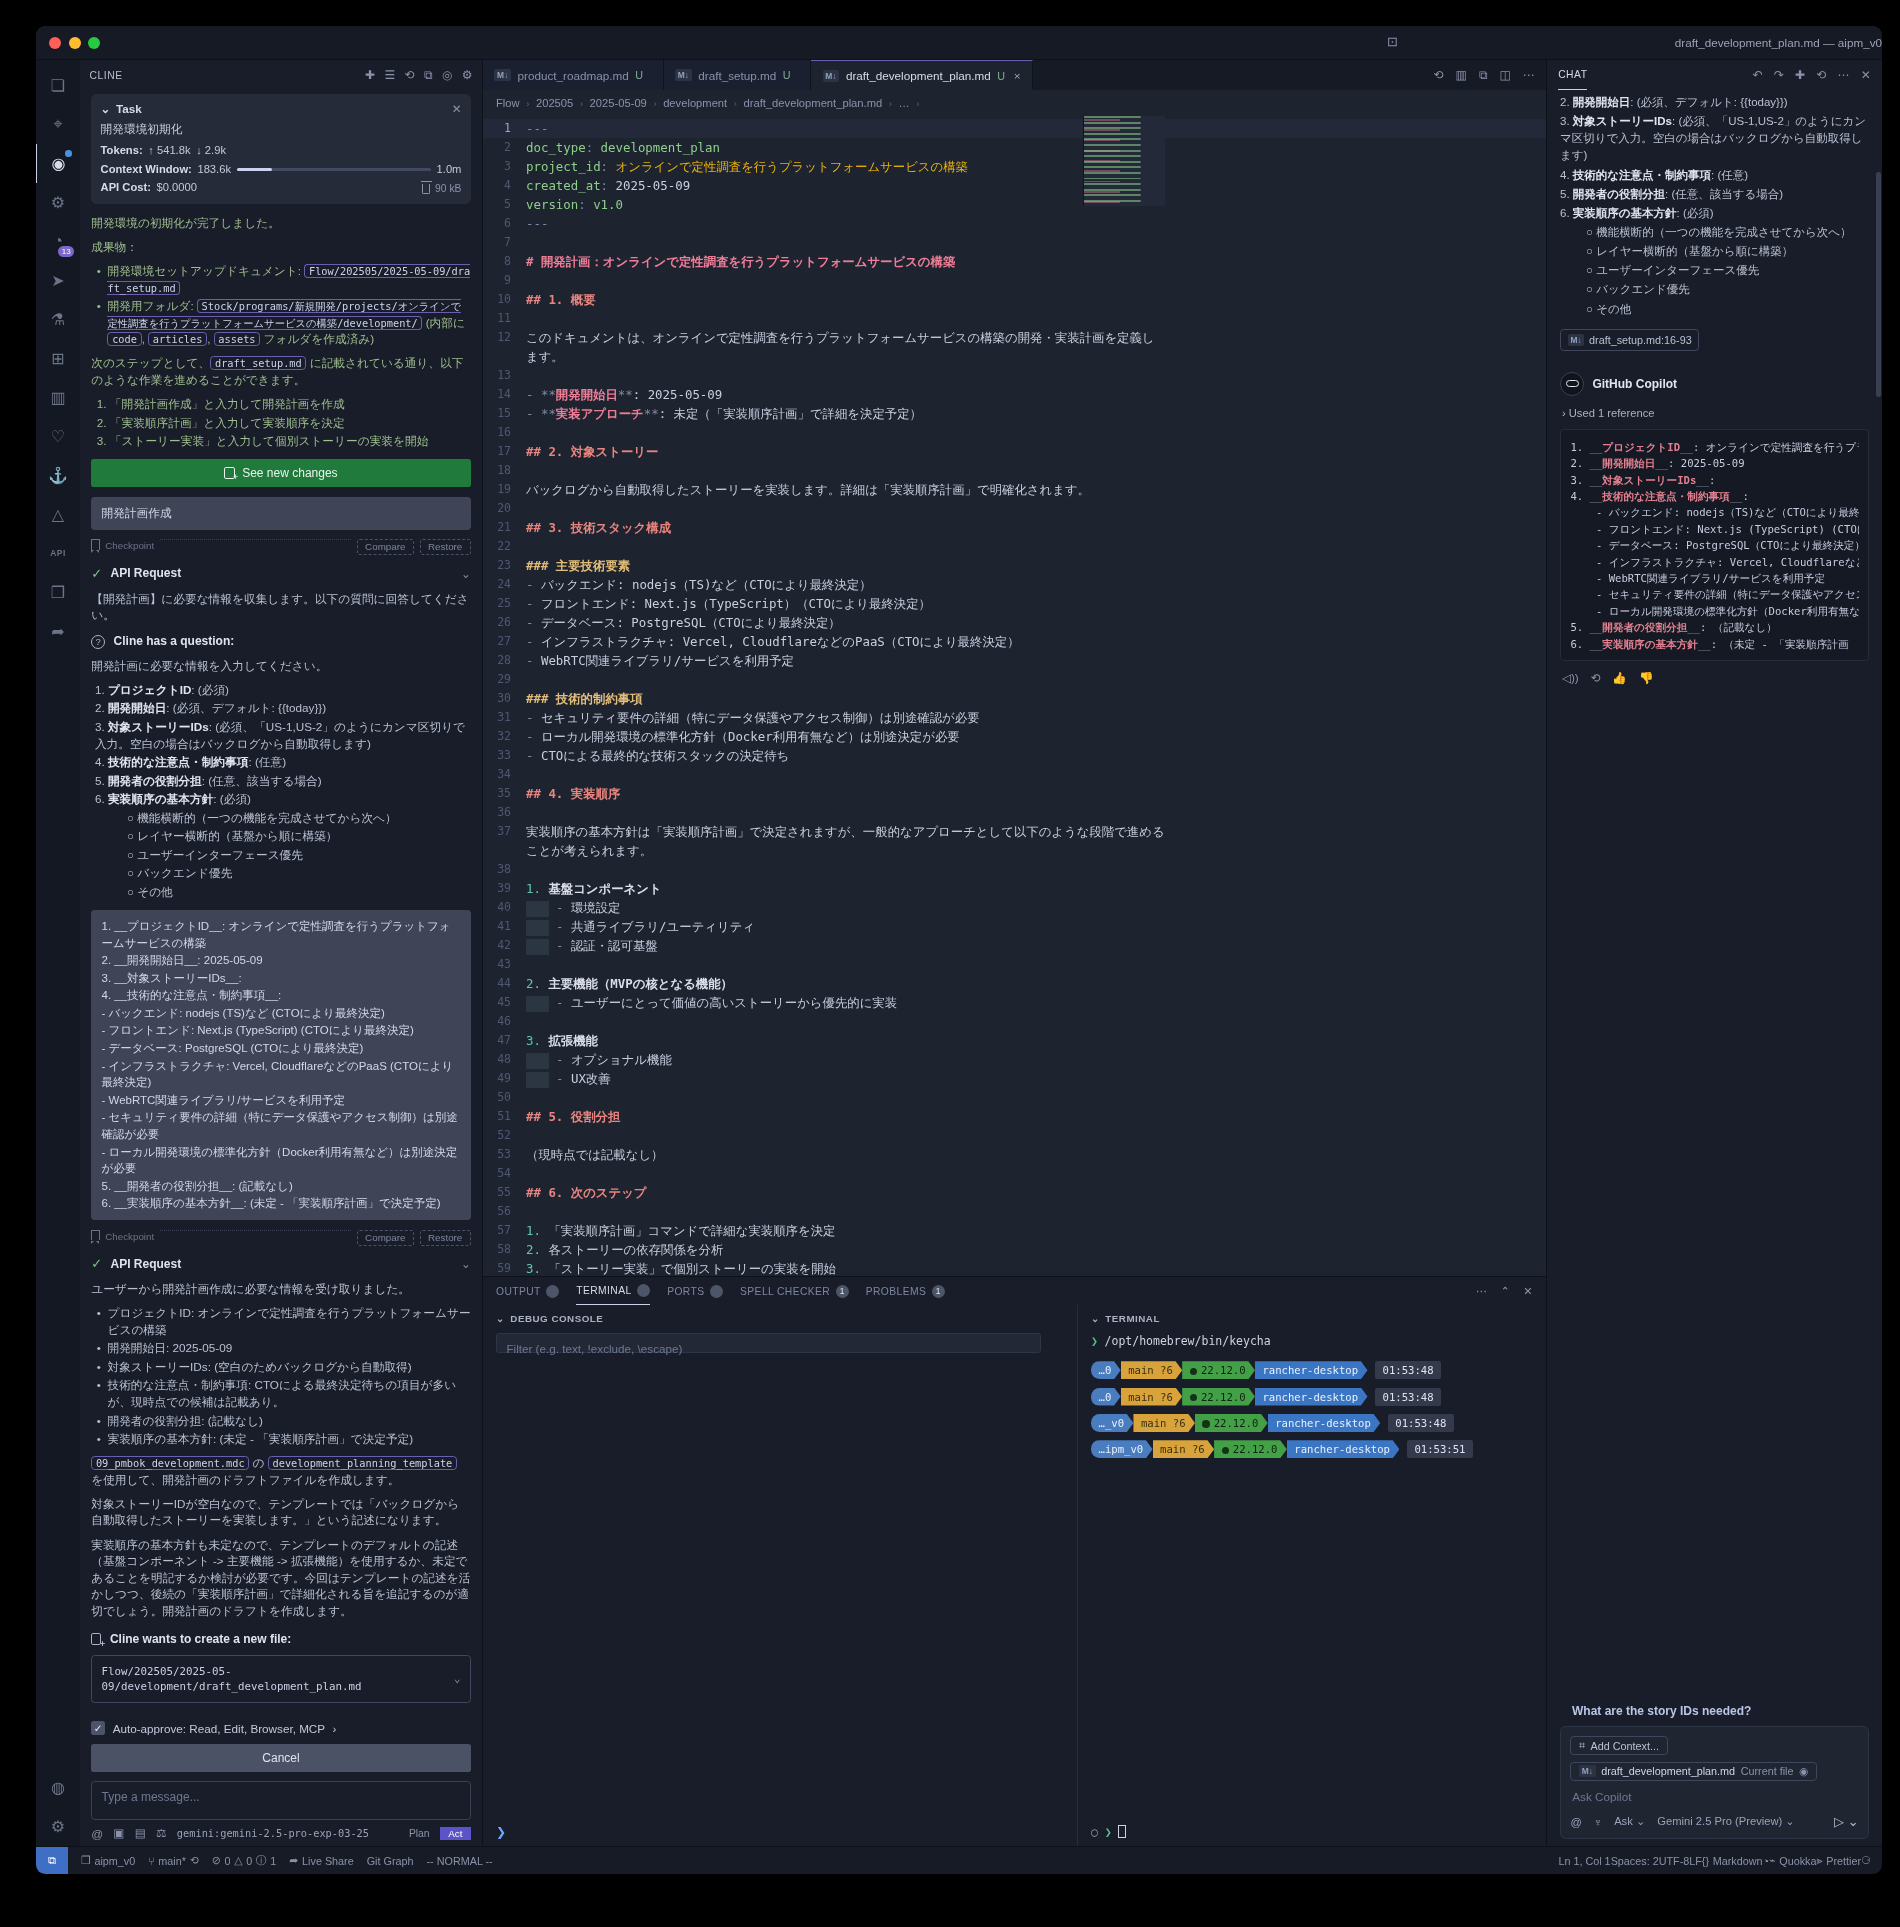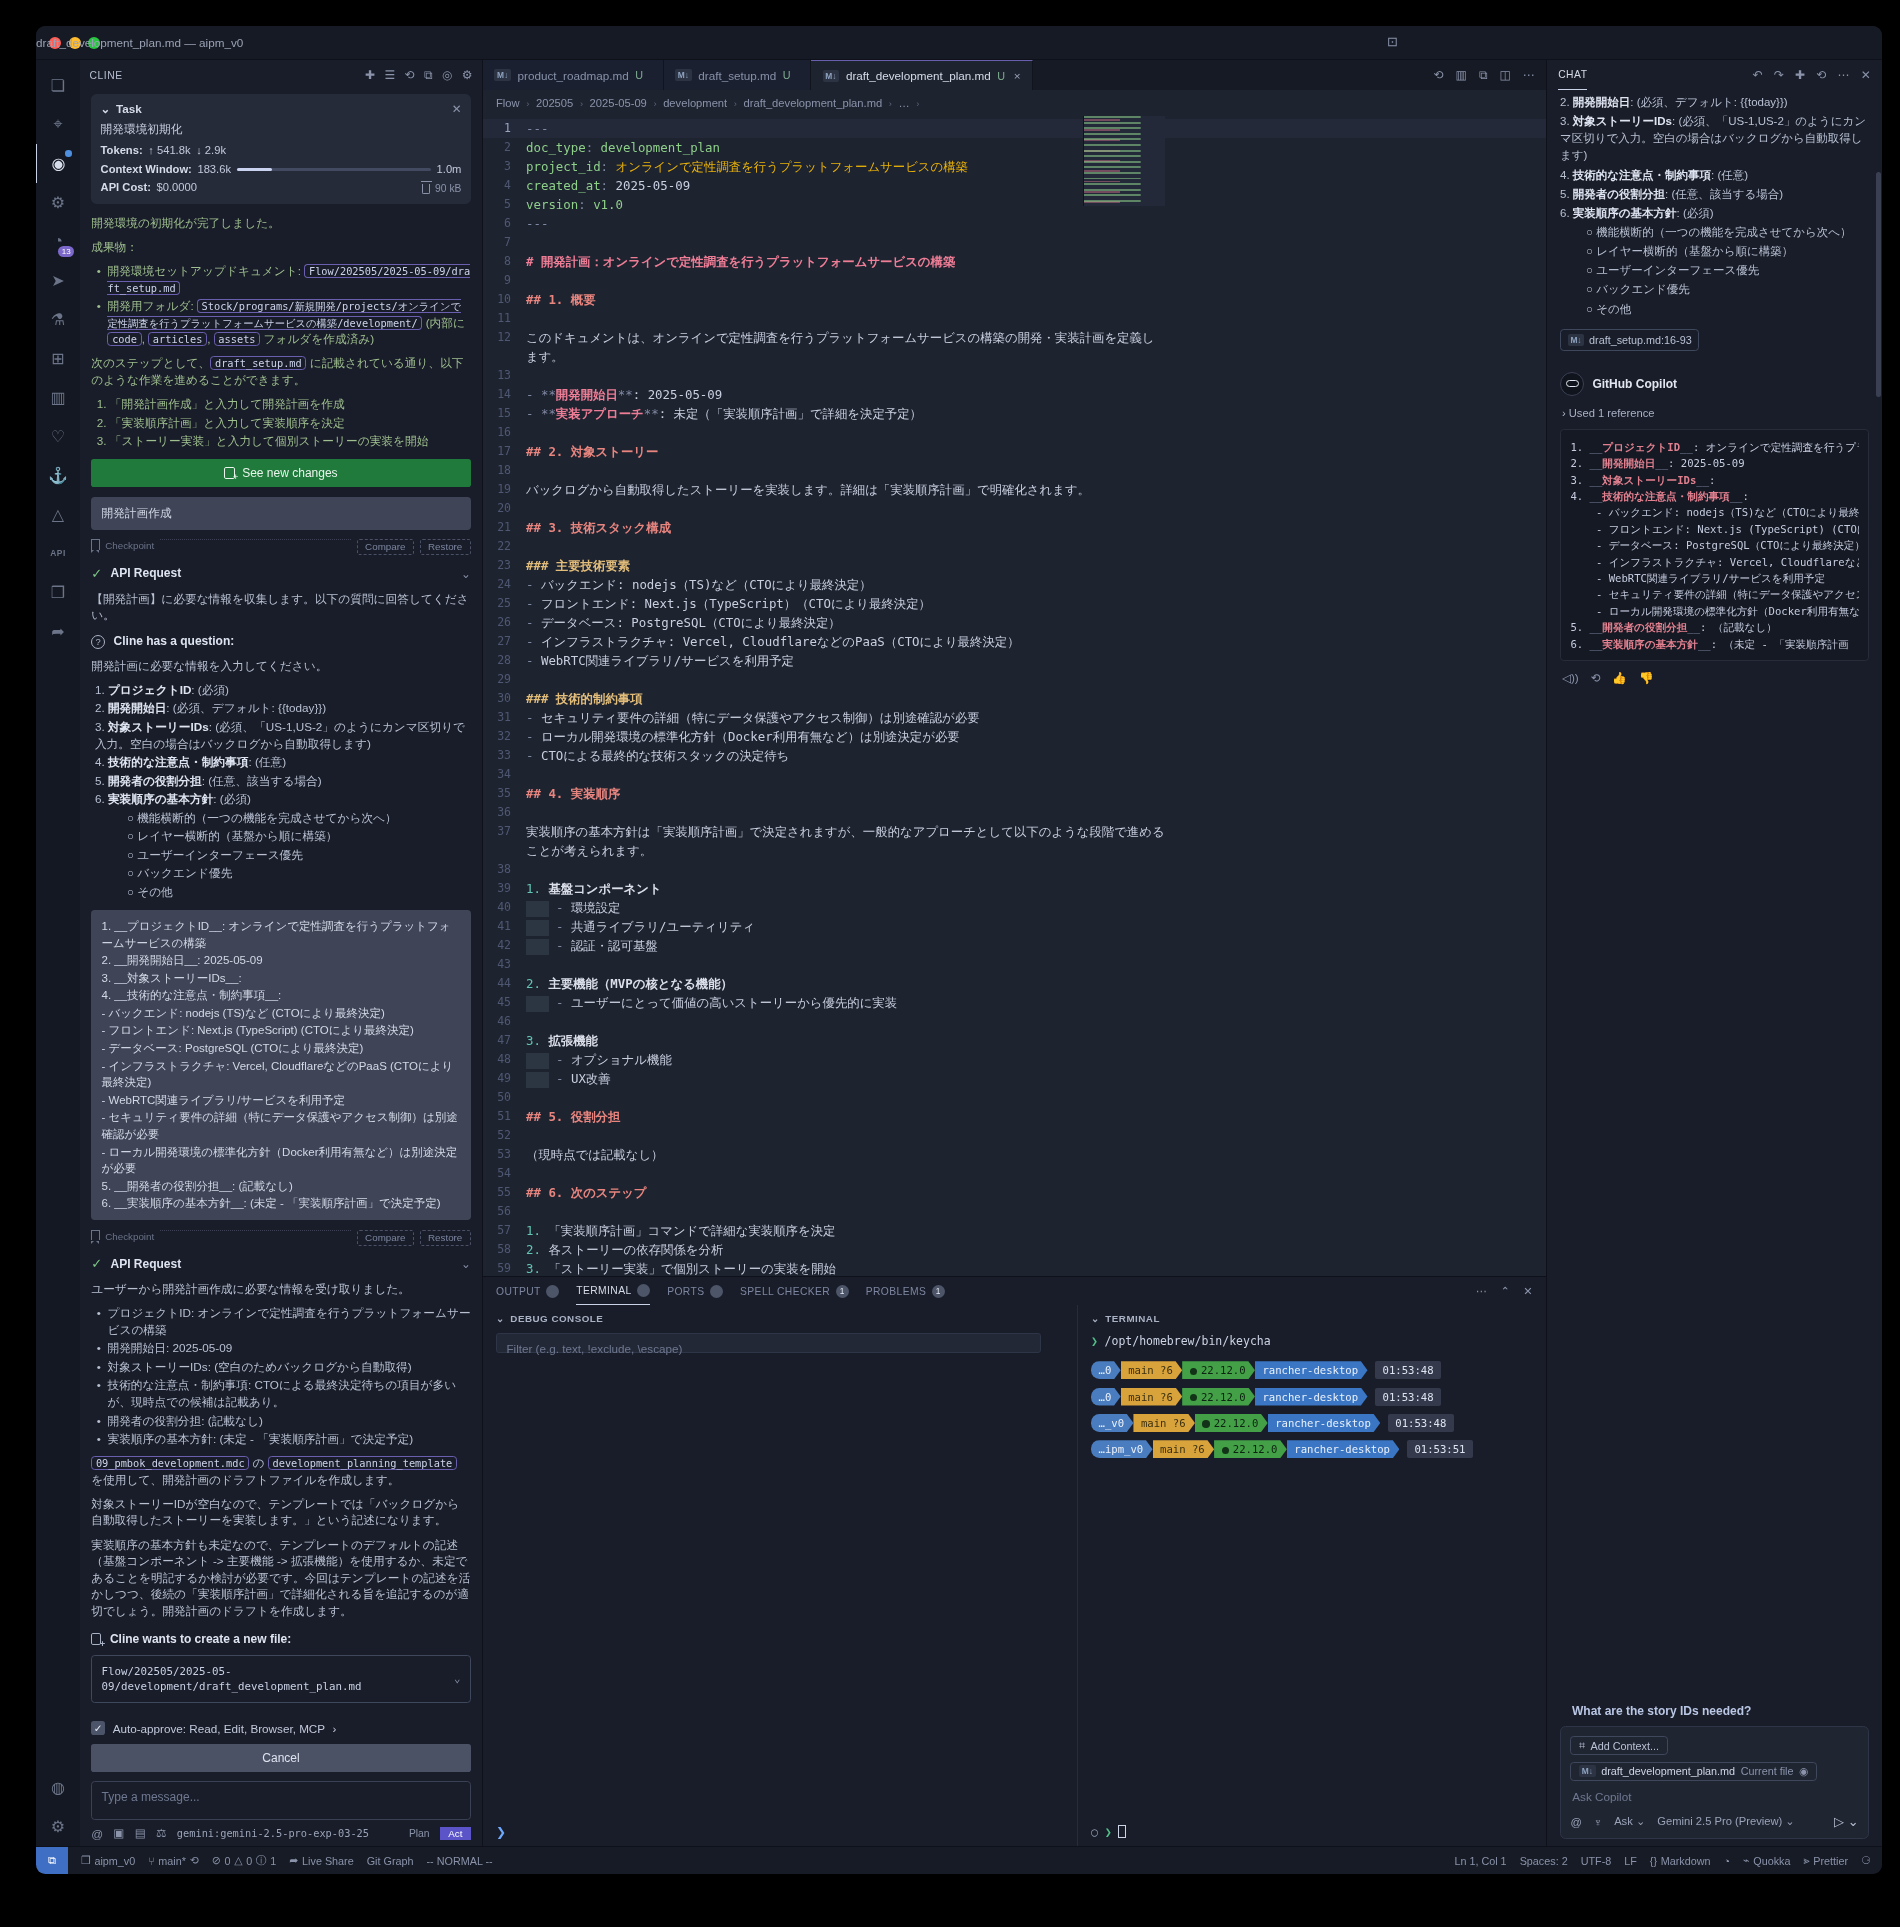--- a/index.html
+++ b/index.html
@@ -3,21 +3,21 @@
 <meta charset="utf-8">
 <style>
   html,body{margin:0;padding:0;background:#000;width:1900px;height:1927px;font-family:"Liberation Sans",sans-serif;}
   *{box-sizing:border-box;}
   .window{position:absolute;left:36px;top:26px;width:1846px;height:1848px;background:#171b26;border-radius:9.4px;overflow:hidden;display:flex;flex-direction:column;box-shadow:0 0 37px rgba(0,0,0,.8);}
   
   .titlebar{height:34px;flex:0 0 34px;background:#161a24;display:flex;align-items:center;position:relative;border-bottom:0.9px solid #0e1119;}
   .lights{display:flex;gap:7.5px;margin-left:13px;}
   .light{width:12px;height:12px;border-radius:50%;}
   .l-red{background:#ff5f57}.l-yel{background:#febc2e}.l-grn{background:#28c840}
-  .win-title{position:absolute;left:0;right:0;text-align:left;color:#9aa2b5;font-size:11.7px;}
+  .win-title{position:absolute;left:0;right:0;text-align:right;color:#9aa2b5;font-size:11.7px;}
   .cast{position:absolute;left:1351px;top:7.5px;color:#8a93aa;font-size:13px;}
   
   .main{flex:1;display:flex;min-height:0;}
   
   .actbar{width:44px;flex:0 0 44px;background:#141822;display:flex;flex-direction:column;align-items:center;padding-top:5.6px;}
   .act-item{width:44px;height:39px;display:flex;align-items:center;justify-content:center;color:#6b7488;font-size:16px;position:relative;}
   .act-item.active{color:#d6dcea;border-left:1.9px solid #c9d2e6;}
   .act-item .abadge{position:absolute;right:5.6px;bottom:3.7px;background:#7b68ca;color:#fff;font-size:8px;border-radius:7.5px;padding:0 3.7px;line-height:11.2px;}
   .act-item .abadge:empty{display:none}
   .act-item .adot{position:absolute;right:8.4px;top:6.6px;width:6.6px;height:6.6px;border-radius:50%;background:#4f8fe0;}
@@ -157,21 +157,21 @@
   .filechip{display:inline-flex;align-items:center;gap:5.6px;border:0.9px solid #3f475c;border-radius:3.7px;padding:1.9px 7.5px;color:#d0d6e6;font-size:10.8px;margin-top:6.6px;}
   .filechip .dim{color:#8a93aa;}
   .askph{color:#6e7890;font-size:11.7px;margin:9.4px 0 11.2px 1.9px;}
   .askrow{display:flex;align-items:center;gap:12px;color:#9aa3b8;font-size:11.2px;}
   .askrow .send{margin-left:auto;color:#b9c1d4;font-size:13px;}
   .chat-scroll{position:absolute;right:0.9px;top:112px;width:4.7px;height:225px;background:#3a4052;border-radius:2.8px;}
   
   .statusbar{height:28px;flex:0 0 28px;background:#171b26;border-top:0.9px solid #0e1119;display:flex;align-items:center;color:#8a93aa;font-size:10.8px;gap:13px;padding-right:11.2px;}
   .remote{width:32px;height:100%;background:#3e6fc4;color:#fff;display:flex;align-items:center;justify-content:center;font-size:11.2px;}
   .sb-item{display:flex;align-items:center;gap:3.7px;white-space:nowrap;}
-  .sb-right{margin-left:auto;display:flex;gap:13px;align-items:center;}
+  .sb-right{margin-left:auto;display:flex;align-items:center;}
 </style>
 </head>
 <body>
 
 <div class="window">
 
   <div class="titlebar">
     <div class="lights">
       <span class="light l-red"></span>
       <span class="light l-yel"></span>

